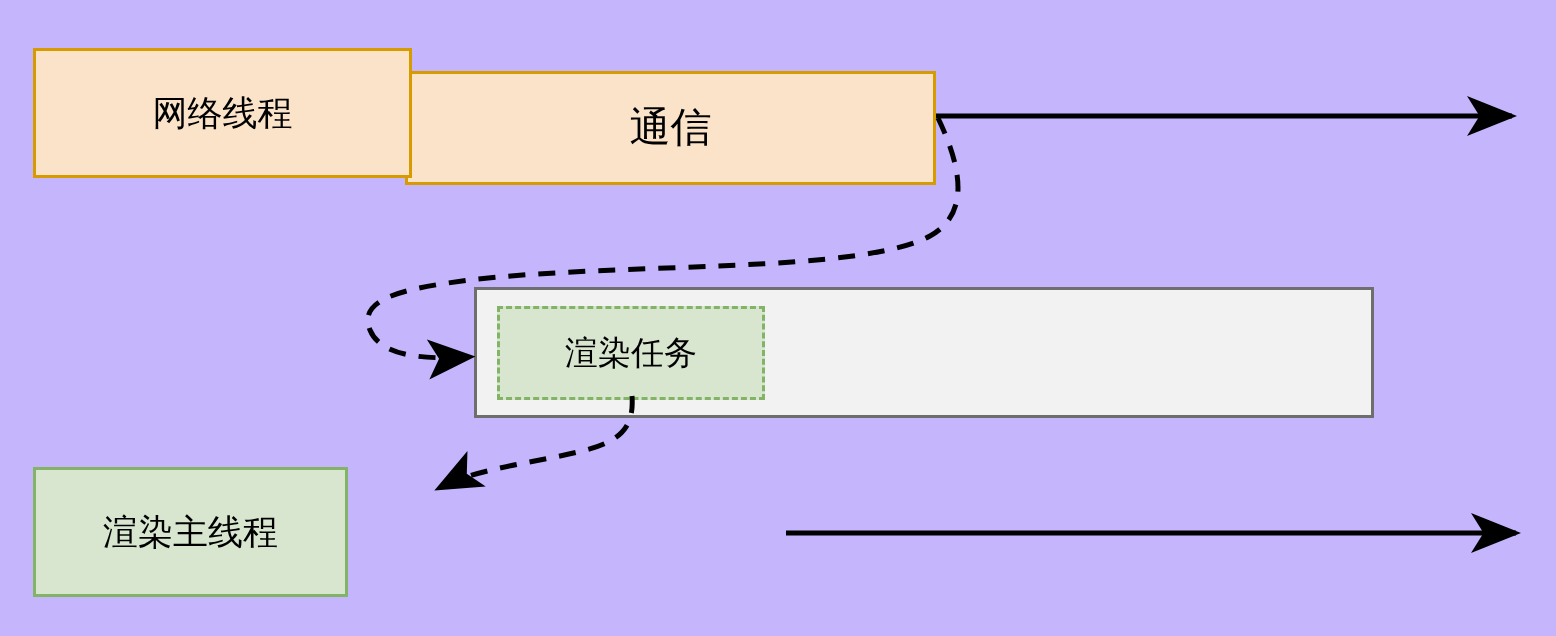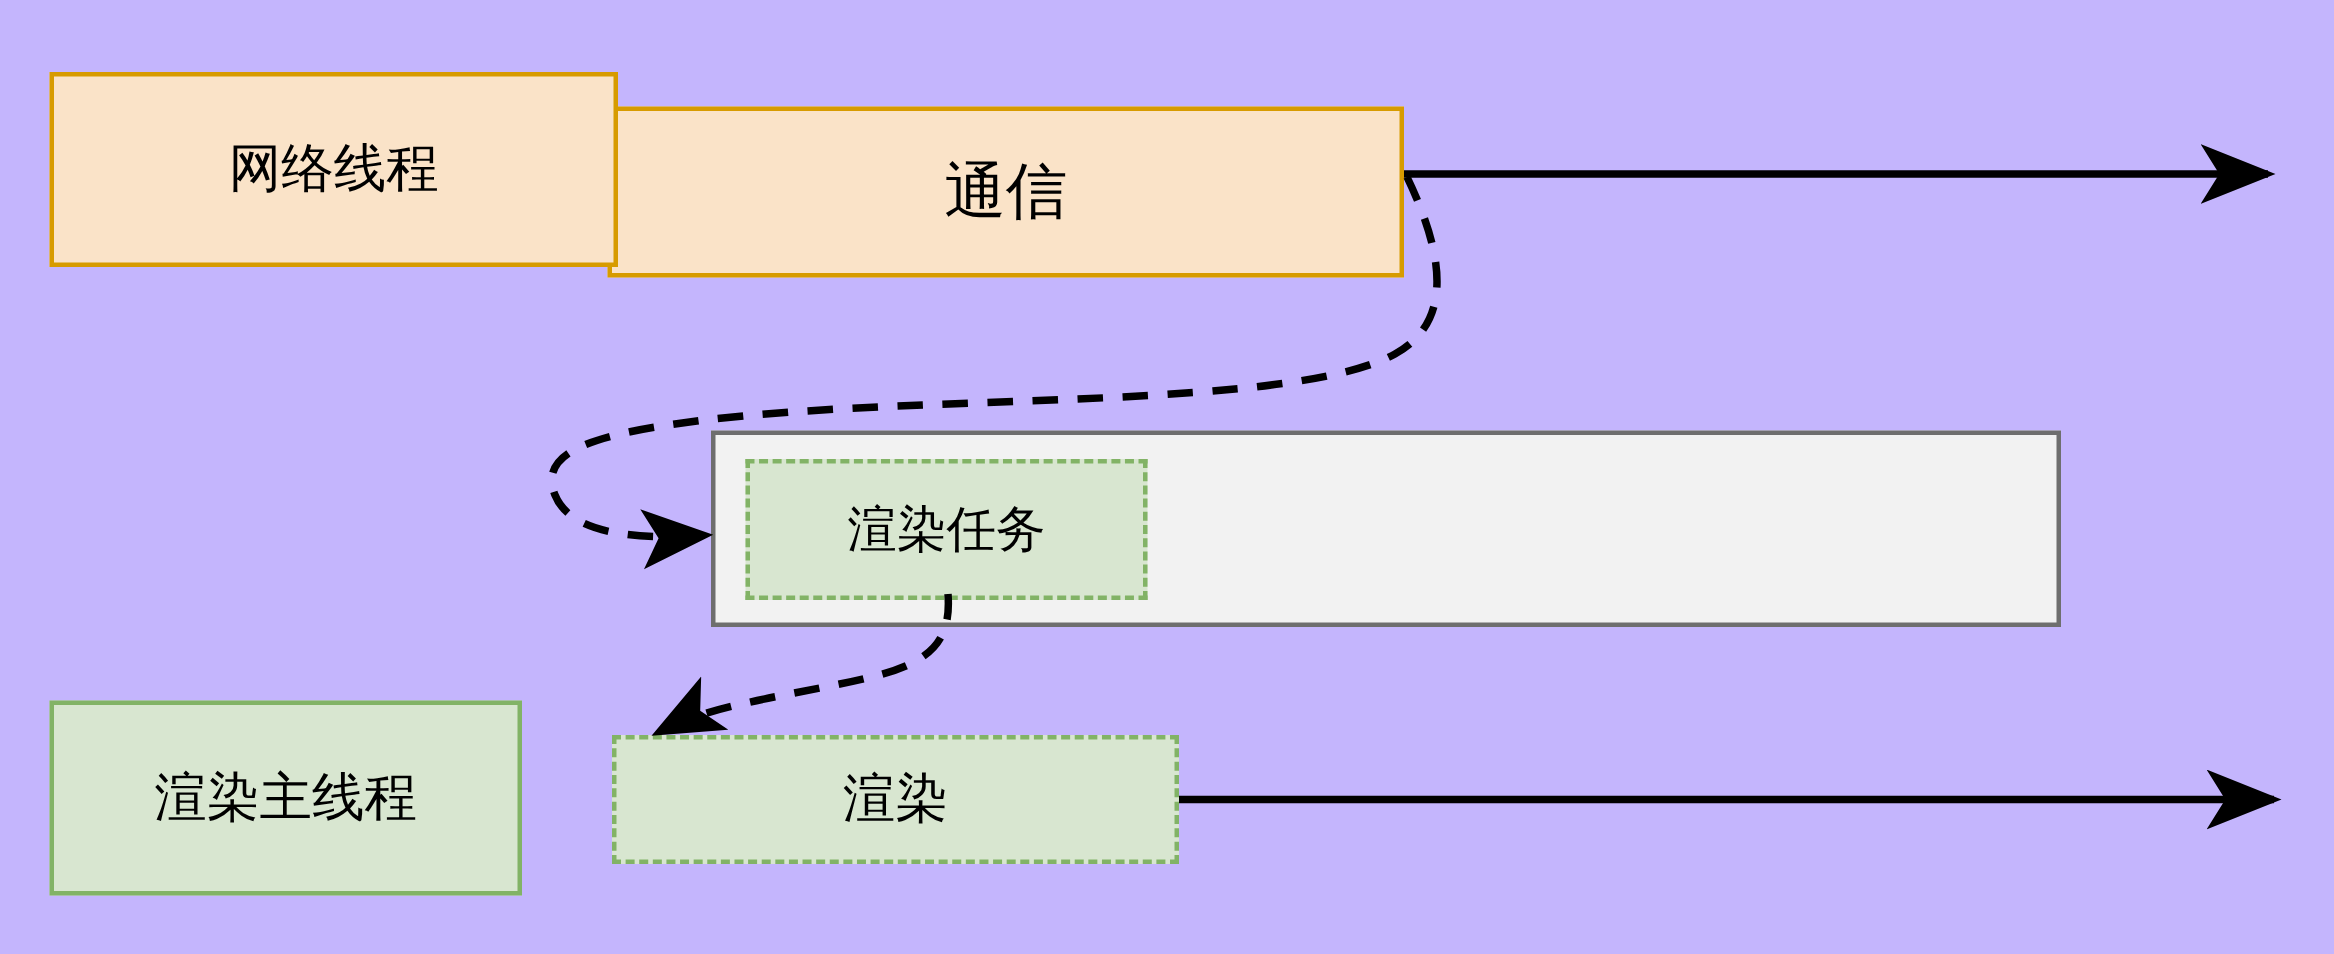--- a/index.html
+++ b/index.html
@@ -120,23 +120,20 @@
   </div>
 
   <div class="box" id="communication-box">
     <span>通信</span>
   </div>
 
   <div class="box" id="render-main-thread-box">
     <span>渲染主线程</span>
   </div>
 
-  <div class="box" id="render-task-bar-box">
-    <span>渲染</span>
-  </div>
 
   <div class="box" id="render-task-box">
     <span>渲染任务</span>
   </div>
 
 
 
   <svg class="overlay" viewBox="0 0 1556 636">
     <defs>
       <marker id="arrowSolid" markerWidth="12" markerHeight="12" refX="9" refY="4" orient="auto" markerUnits="strokeWidth">

